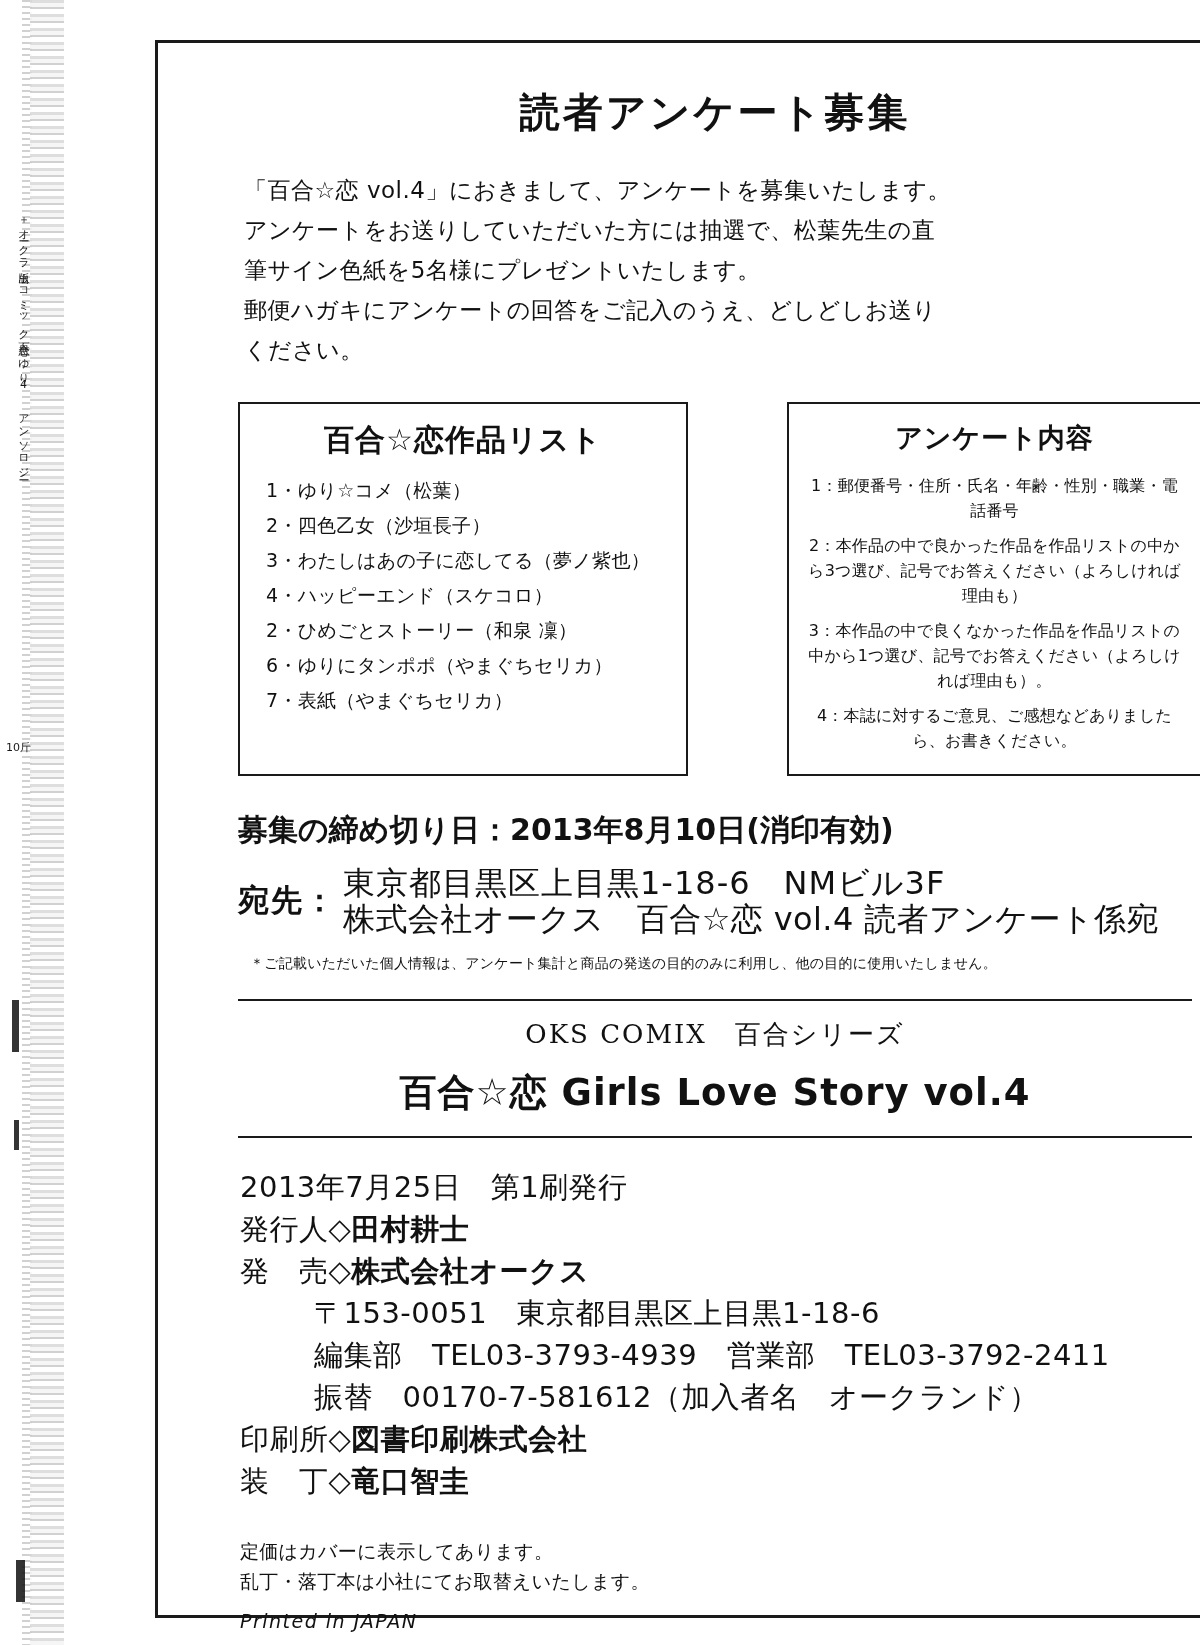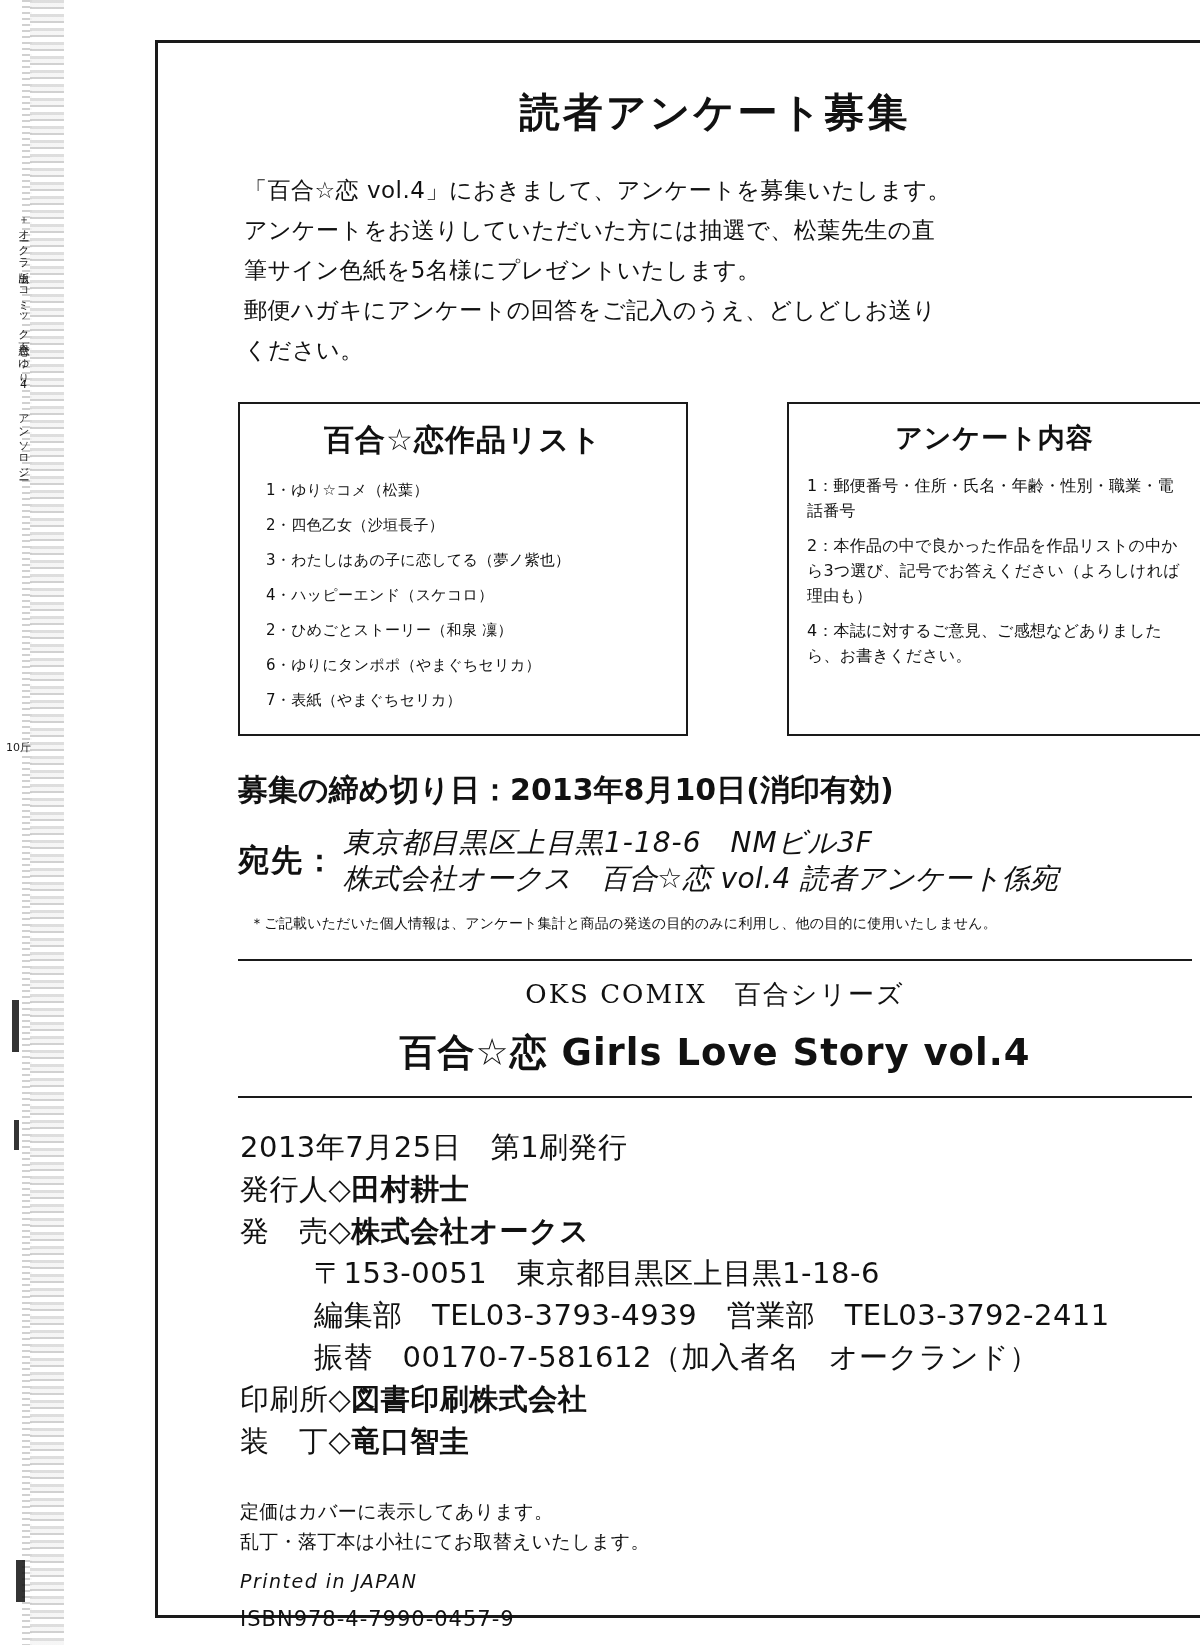--- a/index.html
+++ b/index.html
@@ -121,32 +121,33 @@
   .box h2 {
     text-align: center;
     font-size: 27px;
     font-weight: bold;
     margin: 6px 0 12px 0;
     letter-spacing: 1px;
   }
   .box.left h2 { font-size: 30px; }
   .work-list { list-style: none; margin: 0; padding: 0 4px; }
   .work-list li {
-    font-size: 15px;
+    font-size: 19px;
     line-height: 21px;
     padding: 7px 0 7px 6px;
     letter-spacing: .3px;
   }
   .q-list { list-style: none; margin: 0; padding: 0 2px; }
   .q-list li {
     font-size: 16px;
     line-height: 25px;
     padding: 5px 0;
     letter-spacing: .2px;
     text-indent: 0;
+    text-align: center;
   }
   .q-list li .qn { white-space: nowrap; }
   .q-list li .qbody { display: inline; }
 
   
   .deadline {
     margin-top: 34px;
     padding-left: 28px;
     font-size: 30px;
     font-weight: bold;
@@ -158,21 +159,21 @@
     display: flex;
     align-items: center;
   }
   .addr-label {
     font-size: 31px;
     font-weight: bold;
     letter-spacing: 2px;
     padding-right: 6px;
     white-space: nowrap;
   }
-  .addr-lines { font-size: 28px; line-height: 36px; letter-spacing: .4px; font-style: italic; }
+  .addr-lines { font-size: 32px; line-height: 36px; letter-spacing: .4px; }
   .addr-lines .l1 { letter-spacing: 1px; }
   .note {
     margin-top: 18px;
     padding-left: 40px;
     font-size: 14px;
     letter-spacing: .2px;
   }
 
   
   .rule {
@@ -269,20 +270,23 @@
       <div class="box right">
         <h2>アンケート内容</h2>
         <ul class="q-list">
           <li>
             <span class="qn">1：</span><span class="qbody">郵便番号・住所・氏名・年齢・性別・職業・電話番号</span>
           </li>
           <li>
             <span class="qn">2：</span><span class="qbody">本作品の中で良かった作品を作品リストの中から3つ選び、記号でお答えください（よろしければ理由も）</span>
           </li>
           <li>
+            <span class="qn">3：</span><span class="qbody">本作品の中で良くなかった作品を作品リストの中から1つ選び、記号でお答えください（よろしければ理由も）。</span>
+          </li>
+          <li>
             <span class="qn">4：</span><span class="qbody">本誌に対するご意見、ご感想などありましたら、お書きください。</span>
           </li>
         </ul>
       </div>
 
     </div>
 
     <div class="deadline">募集の締め切り日：2013年8月10日(消印有効)</div>
 
     <div class="addr-wrap">

